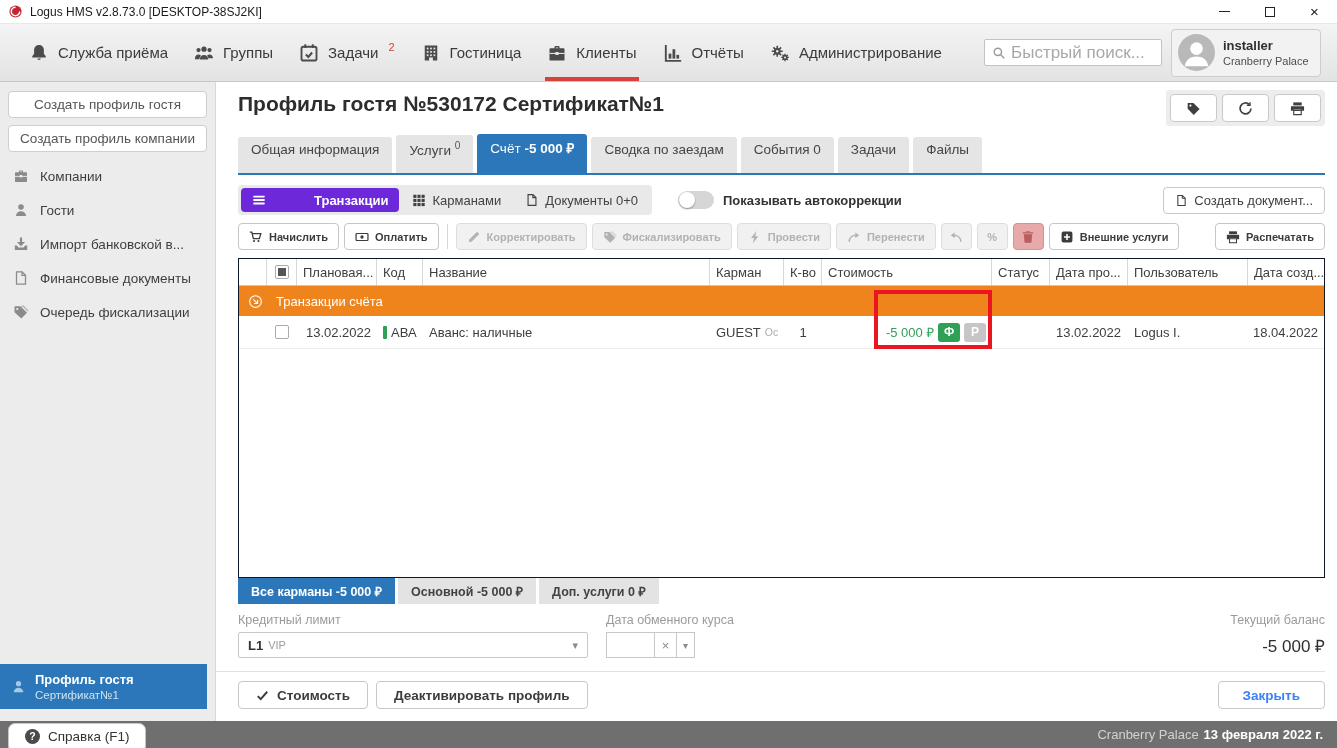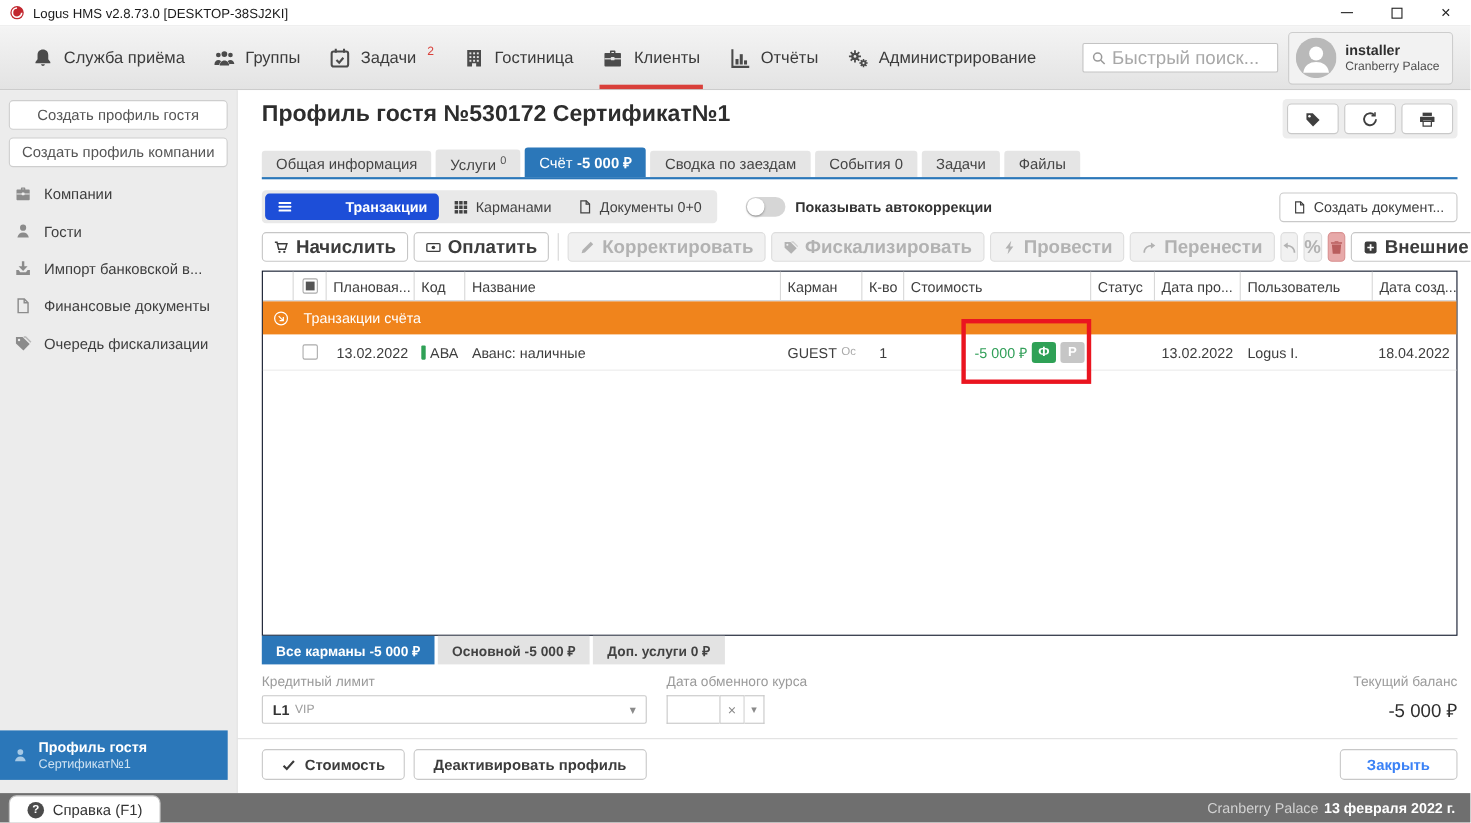--- a/index.html
+++ b/index.html
@@ -45,38 +45,38 @@
   .open-card-sub { font-size:11.5px; color:#cfe2f2; margin-top:2px; }
 
   
   .main { flex:1; background:#fff; border-left:1px solid #d8d8d8; display:flex; flex-direction:column; padding:10px 12px 0 22px; min-width:0; position:relative; }
   .page-title { font-size:21px; font-weight:bold; color:#2d2d2d; height:30px; }
   .header-actions { position:absolute; top:8px; right:12px; background:#ededed; border-radius:4px; padding:4px; display:flex; gap:5px; }
   .icon-btn { width:47px; height:28px; background:#fff; border:1px solid #c9c9c9; border-radius:4px; display:flex; align-items:center; justify-content:center; color:#3f3f3f; }
   .icon-btn .ic { width:15px; height:15px; }
 
   .tabs { display:flex; gap:4px; margin-top:12px; border-bottom:2px solid #2b77b9; align-items:flex-end; }
-  .tab { background:#e5e5e5; border-radius:3px 3px 0 0; padding:5px 13px 4px; font-size:13.5px; color:#454545; white-space:nowrap; }
+  .tab { background:#e5e5e5; border-radius:3px 3px 0 0; padding:5px 13px 16px; font-size:13.5px; color:#454545; white-space:nowrap; }
   .tab sup { font-size:10px; color:#555; }
   .tab.active { background:#2b77b9; color:#fff; }
   .tab-amt { font-weight:bold; margin-left:4px; }
 
   .view-row { display:flex; align-items:center; margin-top:10px; height:30px; }
   .view-group { background:#e9e9e9; border-radius:4px; padding:3px; display:flex; gap:2px; height:30px; }
   .view-tab { display:flex; align-items:center; gap:6px; padding:0 11px; font-size:13px; color:#424242; border-radius:4px; }
   .view-tab .ic { width:14px; height:14px; }
-  .view-tab.active { background:#1d4ed8; color:#fff; font-weight:bold;gap:48px; }
+  .view-tab.active { background:#6d28d9; color:#fff; font-weight:bold;gap:48px; }
   .toggle { width:36px; height:18px; background:#d6d6d6; border-radius:9px; margin:0 9px 0 26px; position:relative; flex:0 0 auto; }
   .toggle-knob { position:absolute; width:16px; height:16px; border-radius:50%; background:#fff; top:1px; left:1px; box-shadow:0 1px 2px rgba(0,0,0,.35); }
   .toggle-label { font-size:13px; font-weight:bold; color:#333; }
   .create-doc { margin-left:auto; height:27px; display:flex; align-items:center; gap:6px; padding:0 11px; background:#fff; border:1px solid #c9c9c9; border-radius:4px; font-size:13px; color:#3f3f3f; }
   .create-doc .ic { width:13px; height:13px; }
 
   .toolbar { display:flex; align-items:center; gap:5px; margin-top:8px; height:27px; }
-  .tb-btn { height:27px; display:flex; align-items:center; gap:6px; padding:0 10px; background:#fff; border:1px solid #c6c6c6; border-radius:4px; font-size:17px; color:#3c3c3c; font-weight:bold; white-space:nowrap; }
+  .tb-btn { height:27px; display:flex; align-items:center; gap:6px; padding:0 10px; background:#fff; border:1px solid #c6c6c6; border-radius:4px; font-size:11px; color:#3c3c3c; font-weight:bold; white-space:nowrap; }
   .tb-btn .ic { width:14px; height:14px; }
   .tb-btn.dis { background:#f1f1f1; border-color:#dddddd; color:#b2b2b2; font-weight:bold; }
   .tb-btn.sq { width:31px; padding:0; justify-content:center; }
   .tb-btn.danger { background:#e7a9a9; border-color:#d89090; color:#b95e5e; }
   .tb-sep { width:1px; height:25px; background:#d6d6d6; margin:0 3px; flex:0 0 auto; }
   .tb-right { margin-left:auto; }
 
   
   .grid { border:1px solid #0f172a; margin-top:8px; flex:1; display:flex; flex-direction:column; min-height:0; font-size:13px; color:#3e3e3e; background:#fff; }
   .t-head { display:flex; height:27px; border-bottom:1px solid #c8c8c8; flex:0 0 auto; }

